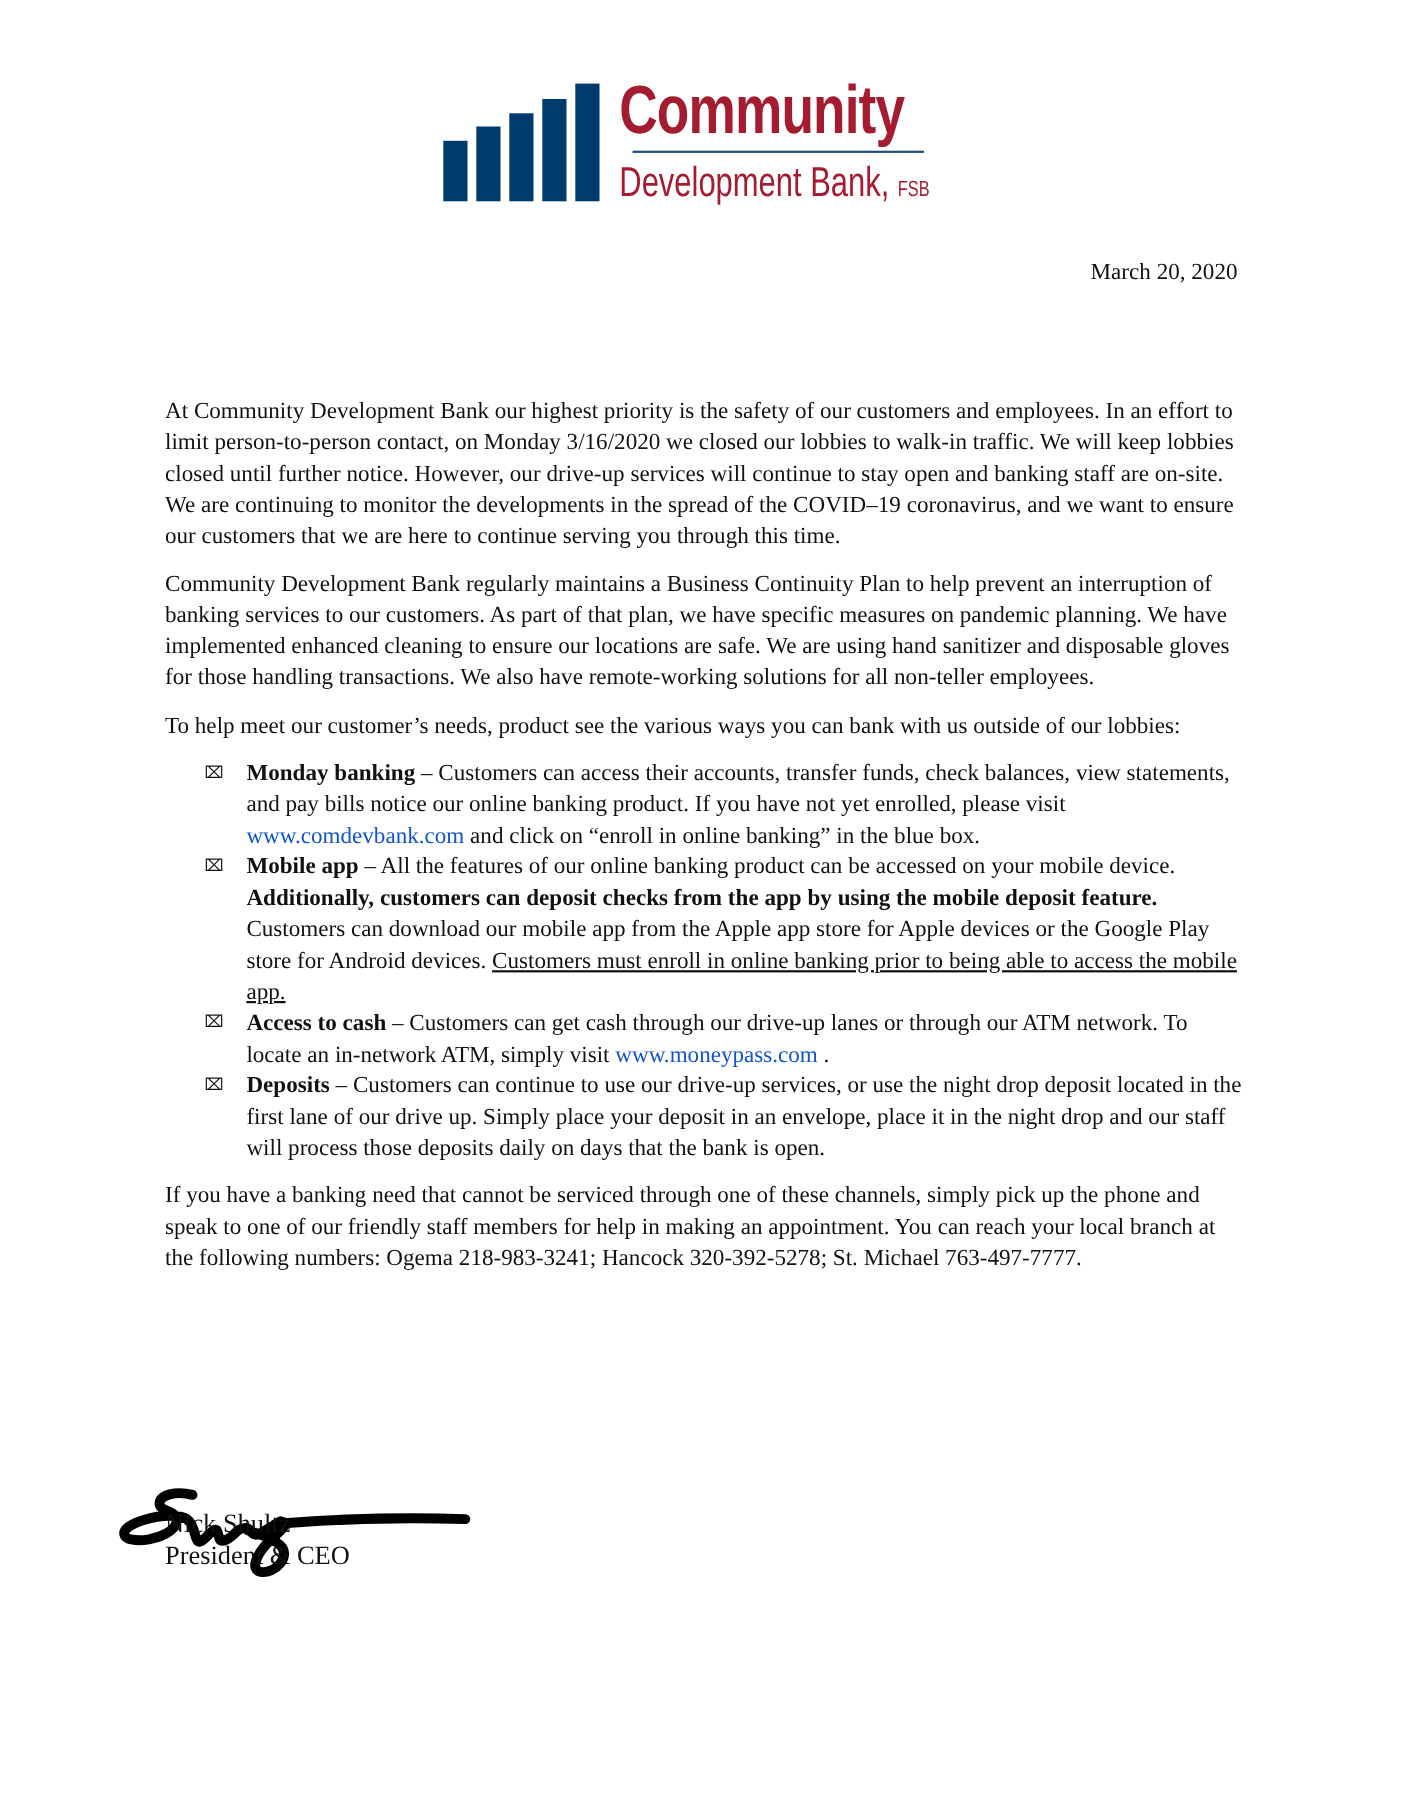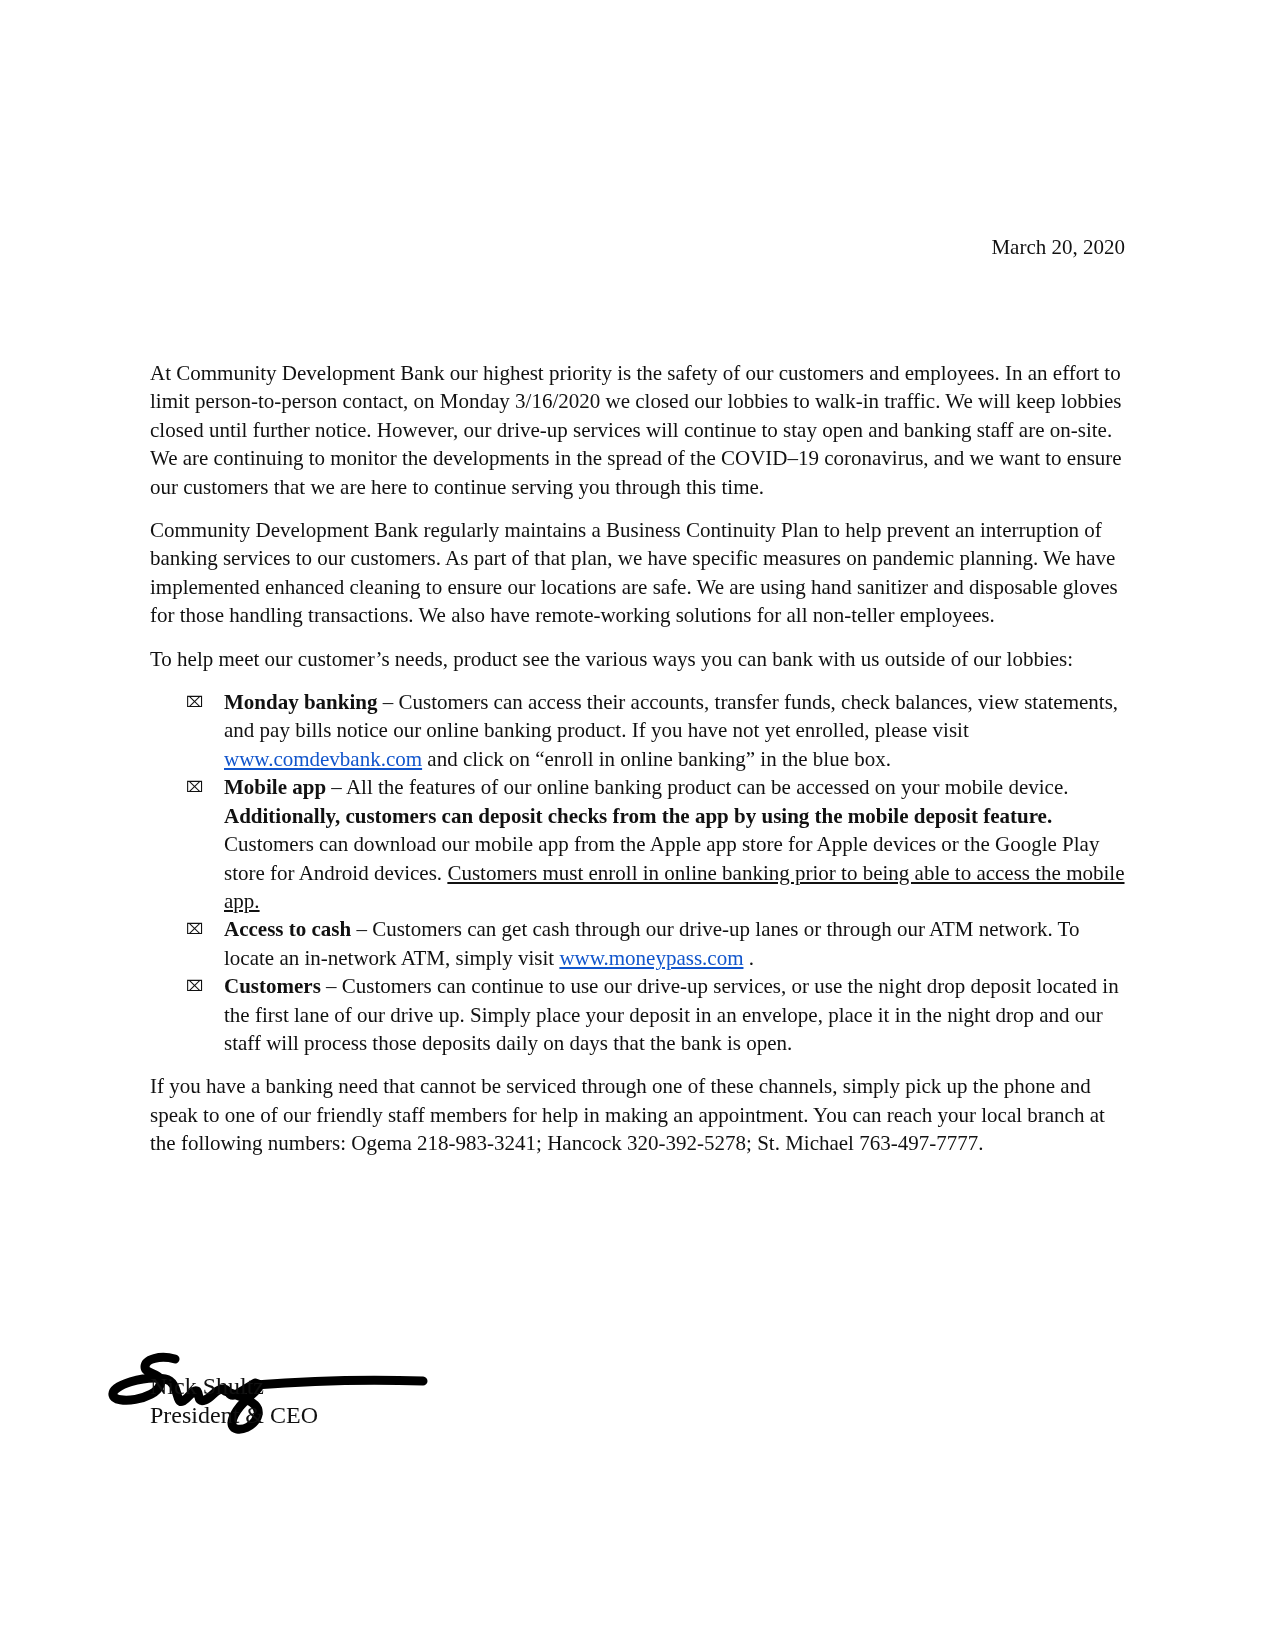--- a/index.html
+++ b/index.html
@@ -14,30 +14,42 @@
   .logo-rule { position: absolute; left: 175px; top: 67px; width: 265px; height: 2px; background: #1f4e79; }
   .wordmark-bottom { position: absolute; left: 163px; top: 76px; font-family: "Liberation Sans", "DejaVu Sans", sans-serif;
      color: #a51c30; font-size: 38px; line-height: 40px; transform: scaleX(0.74); transform-origin: left top; white-space: nowrap; }
   .wordmark-bottom .fsb { font-size: 20px; }
   .date { position: absolute; right: 150px; top: 233px; font-size: 21px; line-height: 28px; text-align: right; }
   .body-text { position: absolute; left: 150px; top: 322px; width: 980px; font-size: 21px; line-height: 28.4px; margin-top: 37px; }
   .body-text p { margin: 0 0 15px 0; }
   ul.ways { list-style: none; margin: 0 0 15px 0; padding: 0; }
   ul.ways li { position: relative; padding-left: 74px; margin: 0; }
   .bullet { position: absolute; left: 36px; top: 0; font-family: "DejaVu Sans", sans-serif; font-size: 15px; line-height: 28px; }
-  .link { color: #1155cc; text-decoration: underline; }
+  .link { color: #1155cc; }
   .u { text-decoration: underline; }
   .signature { position: absolute; left: 105px; top: 1345px; width: 330px; height: 90px; }
   .sign-block { position: absolute; left: 150px; top: 1372px; font-size: 24px; line-height: 28.5px; }
 </style>
 </head>
 <body>
 
 <div class="page">
 
+  <div class="logo">
+    <div>
+      <div class="bar" style="left:3px; top:58px; height:55px;"></div>
+      <div class="bar" style="left:33px; top:45px; height:68px;"></div>
+      <div class="bar" style="left:63px; top:33px; height:80px;"></div>
+      <div class="bar" style="left:93px; top:20px; height:93px;"></div>
+      <div class="bar" style="left:123px; top:6px; height:107px;"></div>
+    </div>
+    <div class="wordmark-top">Community</div>
+    <div class="logo-rule"></div>
+    <div class="wordmark-bottom"><span>Development Bank,</span> <span class="fsb">FSB</span></div>
+  </div>
 
   <div class="date">March 20, 2020</div>
 
   <div class="body-text">
     <p>At Community Development Bank our highest priority is the safety of our customers and employees. In an effort to limit person-to-person contact, on Monday 3/16/2020 we closed our lobbies to walk-in traffic. We will keep lobbies closed until further notice. However, our drive-up services will continue to stay open and banking staff are on-site. We are continuing to monitor the developments in the spread of the COVID–19 coronavirus, and we want to ensure our customers that we are here to continue serving you through this time.</p>
     <p>Community Development Bank regularly maintains a Business Continuity Plan to help prevent an interruption of banking services to our customers. As part of that plan, we have specific measures on pandemic planning. We have implemented enhanced cleaning to ensure our locations are safe. We are using hand sanitizer and disposable gloves for those handling transactions. We also have remote-working solutions for all non-teller employees.</p>
     <p>To help meet our customer’s needs, product see the various ways you can bank with us outside of our lobbies:</p>
 
     <ul class="ways">
       <li>
@@ -47,21 +59,21 @@
       <li>
         <span class="bullet">⌧</span>
         <b>Mobile app</b><span> – All the features of our online banking product can be accessed on your mobile device. </span><b>Additionally, customers can deposit checks from the app by using the mobile deposit feature.</b><span> Customers can download our mobile app from the Apple app store for Apple devices or the Google Play store for Android devices. </span><span class="u">Customers must enroll in online banking prior to being able to access the mobile app.</span>
       </li>
       <li>
         <span class="bullet">⌧</span>
         <b>Access to cash</b><span> – Customers can get cash through our drive-up lanes or through our ATM network. To locate an in-network ATM, simply visit </span><a class="link">www.moneypass.com</a><span> .</span>
       </li>
       <li>
         <span class="bullet">⌧</span>
-        <b>Customers</b><span> – Customers can continue to use our drive-up services, or use the night drop deposit located in the first lane of our drive up. Simply place your deposit in an envelope, place it in the night drop and our staff will process those deposits daily on days that the bank is open.</span>
+        <b>Deposits</b><span> – Customers can continue to use our drive-up services, or use the night drop deposit located in the first lane of our drive up. Simply place your deposit in an envelope, place it in the night drop and our staff will process those deposits daily on days that the bank is open.</span>
       </li>
     </ul>
 
     <p>If you have a banking need that cannot be serviced through one of these channels, simply pick up the phone and speak to one of our friendly staff members for help in making an appointment. You can reach your local branch at the following numbers: Ogema 218-983-3241; Hancock 320-392-5278; St. Michael 763-497-7777.</p>
   </div>
 
   <svg class="signature" viewBox="0 0 330 90">
     <path d="M70 14 C 55 10, 40 14, 40 22 C 40 30, 60 28, 55 40 C 50 55, 10 60, 8 50 C 6 40, 40 30, 60 34 C 75 37, 70 60, 78 56 C 85 52, 88 44, 92 46 C 95 50, 92 58, 100 55 C 108 52, 110 44, 118 44 C 125 44, 122 52, 130 50 L 150 38 C 160 40, 150 46, 140 56 C 128 68, 122 82, 132 84 C 145 86, 160 70, 150 60 C 142 52, 130 50, 120 46 M 150 40 C 200 36, 260 34, 318 36" fill="none" stroke="#000" stroke-width="9" stroke-linecap="round" stroke-linejoin="round"></path>
   </svg>
 

